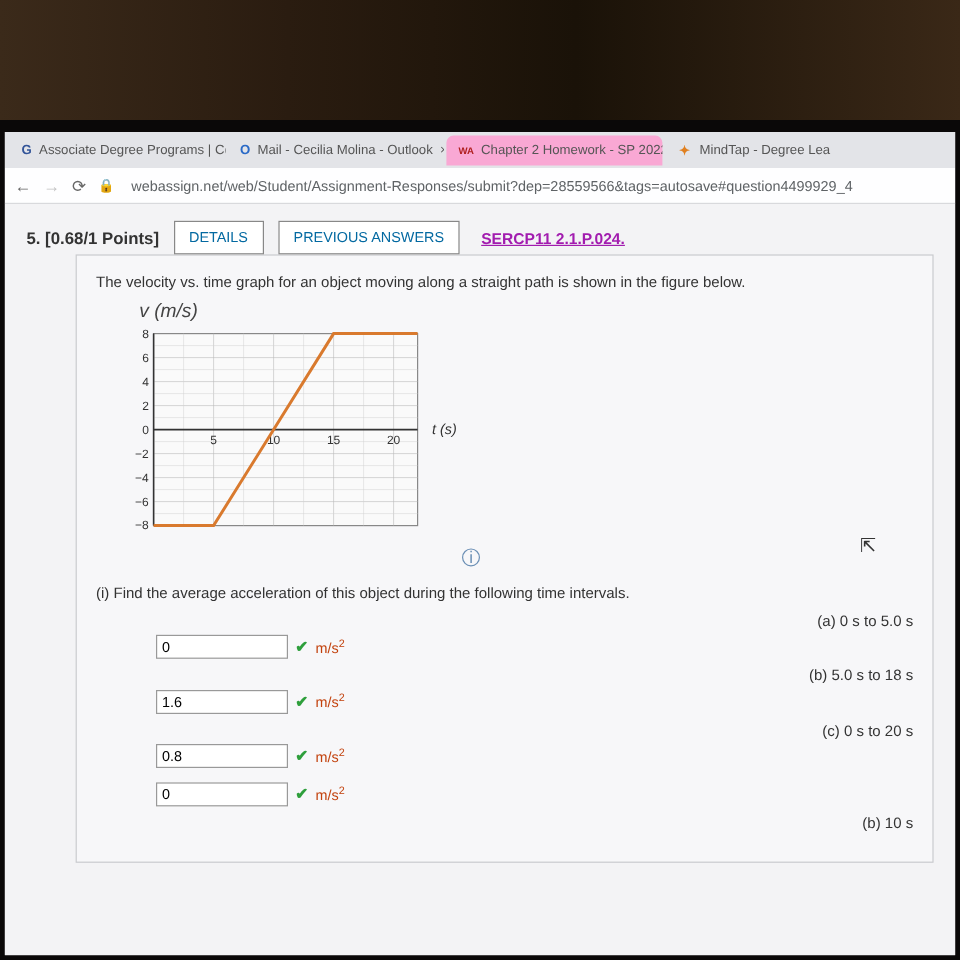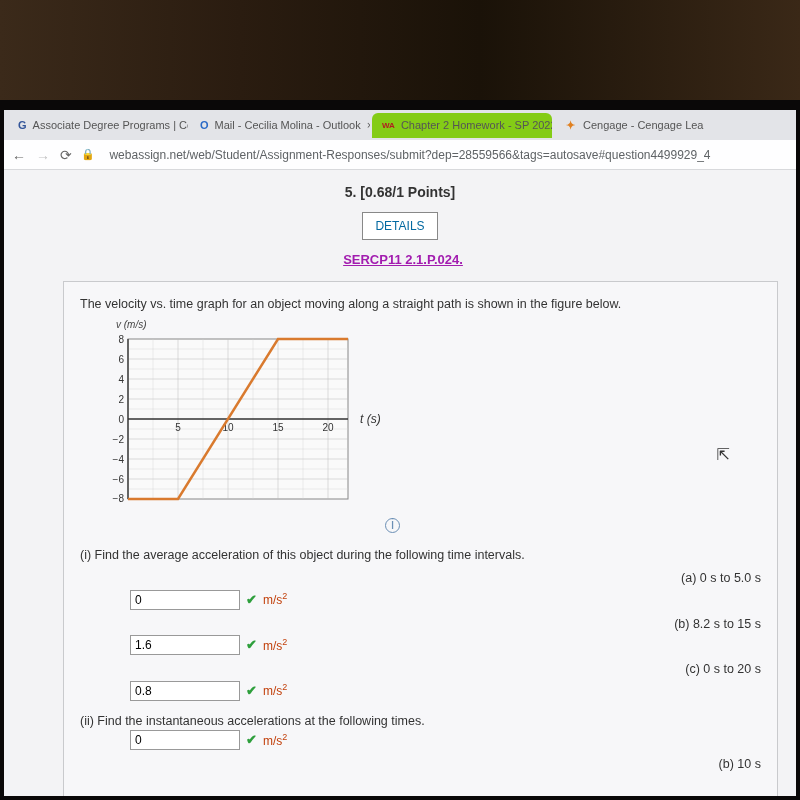--- a/index.html
+++ b/index.html
@@ -46,21 +46,21 @@
       align-items: center;
       gap: 6px;
       padding: 6px 10px;
       border-radius: 6px 6px 0 0;
       max-width: 180px;
       white-space: nowrap;
       overflow: hidden;
       text-overflow: ellipsis;
     }
     .tab.active {
-      background: #84cc16;
+      background: #f9a8d4;
       justify-content: space-between;
     }
     .favicon {
       width: 13px;
       height: 13px;
       display: inline-flex;
       align-items: center;
       justify-content: center;
       font-weight: bold;
       font-size: 11px;
@@ -91,22 +91,20 @@
     .content {
       flex: 1;
       background: #f3f3f5;
       padding: 14px 18px;
       overflow: hidden;
     }
     .q-header {
       display: flex;
       align-items: center;
       gap: 12px;
-      margin-bottom: 14px;
-      flex-direction: column;
     }
     .q-num {
       font-weight: bold;
       font-size: 14px;
       color: #333;
     }
     .btn-outline {
       border: 1px solid #888;
       background: #fff;
       color: #0369a1;
@@ -128,21 +126,21 @@
       font-size: 12.5px;
       color: #333;
       line-height: 1.4;
       margin-left: 41px;
     }
     .graph-wrap {
       margin: 4px 0 4px 20px;
     }
     .graph-ylabel {
       font-style: italic;
-      font-size: 10px;
+      font-size: 16px;
       color: #444;
       margin-bottom: 2px;
       margin-left: 16px;
     }
     .graph {
       display: block;
     }
     .info-icon {
       color: #6b8fb5;
       font-size: 14px;
@@ -218,38 +216,39 @@
         <span>Mail - Cecilia Molina - Outlook</span>
         <span>×</span>
       </div>
       <div class="tab active">
         <span class="favicon" style="color:#b02020;font-size:8px">WA</span>
         <span>Chapter 2 Homework - SP 2022</span>
 
       </div>
       <div class="tab">
         <span class="favicon" style="color:#e08020">✦</span>
-        <span>Cengage - Cengage Lea</span>
+        <span>MindTap - Degree Lea</span>
       </div>
     </div>
 
     <div class="addr-bar">
       <span class="nav-icon">←</span>
       <span class="nav-icon" style="opacity:.4">→</span>
       <span class="nav-icon">⟳</span>
       <span class="lock-icon">🔒</span>
       <span class="url-box">webassign.net/web/Student/Assignment-Responses/submit?dep=28559566&amp;tags=autosave#question4499929_4</span>
     </div>
 
     <div class="content">
       <div class="q-header">
         <span class="q-num">
           <span>5.</span>&nbsp;<span>[0.68/1 Points]</span>
         </span>
         <button class="btn-outline">DETAILS</button>
+        <button class="btn-outline">PREVIOUS ANSWERS</button>
         <span class="q-ref">SERCP11 2.1.P.024.</span>
       </div>
 
       <div class="q-box">
         <div>The velocity vs. time graph for an object moving along a straight path is shown in the figure below.</div>
 
         <div class="graph-wrap">
           <div class="graph-ylabel">v (m/s)</div>
           <svg class="graph" width="300" height="180" viewBox="0 0 300 180">
             <rect x="28" y="5" width="220" height="160" fill="#fafafa" stroke="#888" stroke-width="1"></rect>
@@ -314,41 +313,40 @@
             <span>0 s to 5.0 s</span>
           </div>
           <div class="ans-row">
             <input class="ans-input" value="0" style="">
             <span class="check">✔</span>
             <span class="unit"><span>m/s</span><sup>2</sup></span>
           </div>
 
           <div class="subq">
             <span class="label-letter">(b)</span>
-            <span>8.2 s to 15 s</span>
+            <span>5.0 s to 18 s</span>
           </div>
           <div class="ans-row">
             <input class="ans-input" value="1.6" style="">
             <span class="check">✔</span>
             <span class="unit"><span>m/s</span><sup>2</sup></span>
           </div>
 
           <div class="subq">
             <span class="label-letter">(c)</span>
             <span>0 s to 20 s</span>
           </div>
           <div class="ans-row">
             <input class="ans-input" value="0.8" style="">
             <span class="check">✔</span>
             <span class="unit"><span>m/s</span><sup>2</sup></span>
           </div>
         </div>
 
         <div class="part">
-          <div>(ii) Find the instantaneous accelerations at the following times.</div>
 
           <div class="ans-row">
             <input class="ans-input" value="0" style="">
             <span class="check">✔</span>
             <span class="unit"><span>m/s</span><sup>2</sup></span>
           </div>
 
           <div class="subq">
             <span class="label-letter">(b)</span>
             <span>10 s</span>

